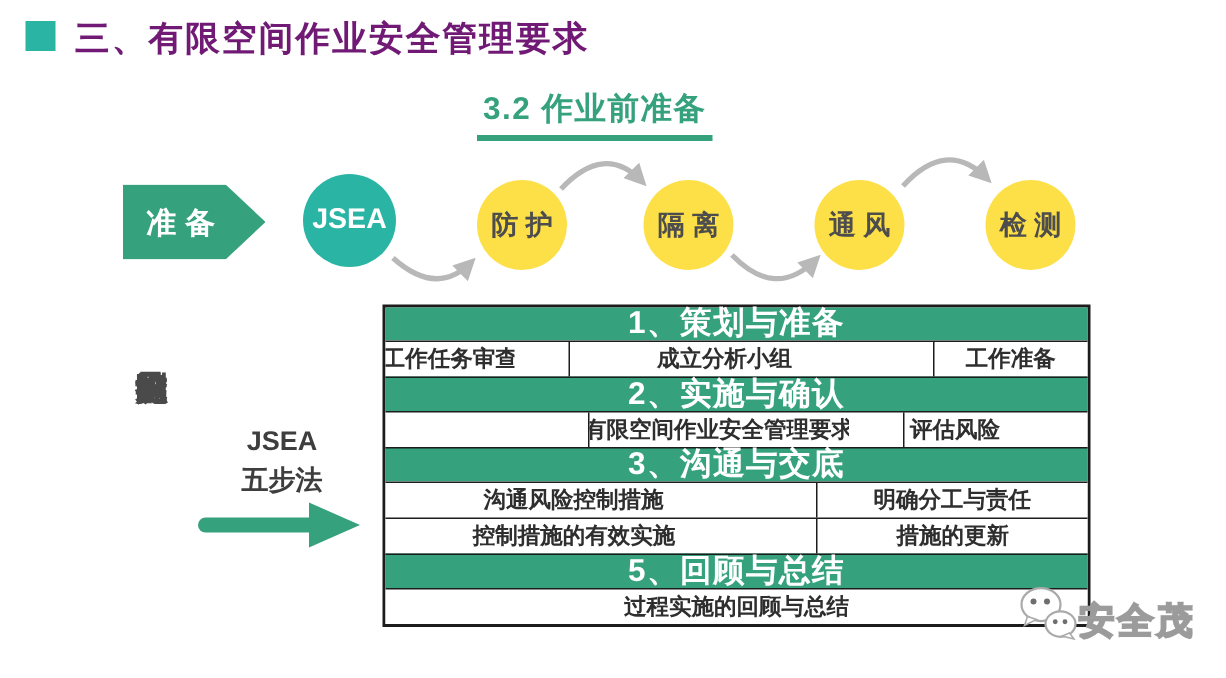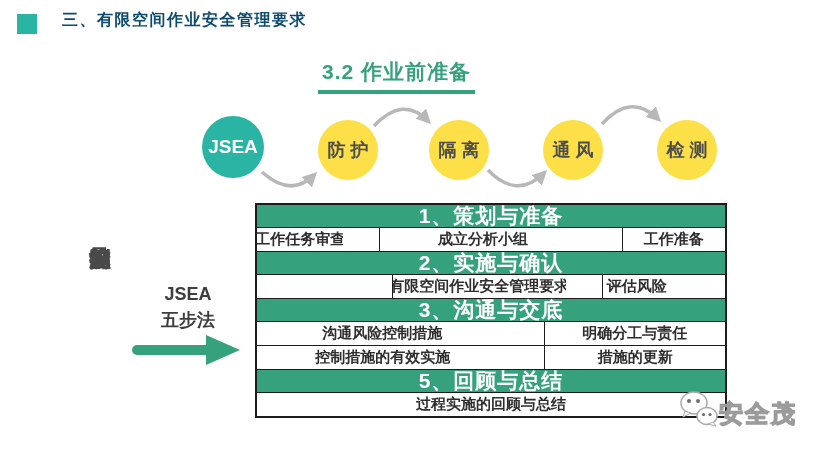--- a/index.html
+++ b/index.html
@@ -6,22 +6,22 @@
   .canvas {
     position:relative; width:817px; height:452px; background:#fff;
     font-family:"Liberation Sans","DejaVu Sans",sans-serif; overflow:hidden;
   }
   
   .title-bullet {
     position:absolute; left:17px; top:14px; width:20px; height:20px;
     background:var(--teal,#2ab4a4);
   }
   .page-title {
-    position:absolute; left:62px; top:10px;
-    font-size:16px; font-weight:bold; color:#0c4a6e; letter-spacing:1.5px;
+    position:absolute; left:50px; top:10px;
+    font-size:23px; font-weight:bold; color:#701a75; letter-spacing:1.5px;
     white-space:nowrap;
   }
   .subtitle {
     position:absolute; left:318px; top:58px;
     font-size:21px; font-weight:bold; color:var(--green,#35a17d);
     letter-spacing:1px; padding:0 4px 4px 4px;
     border-bottom:4px solid var(--green,#35a17d); white-space:nowrap;
   }
   
   .start-arrow {
@@ -103,20 +103,21 @@
     <path class="conn" d="M262 172 Q 291 198 314 175" marker-end="url(#ah)"></path>
     <path class="conn" d="M374 126 Q 403 95 428 121" marker-end="url(#ah)"></path>
     <path class="conn" d="M488 170 Q 517 200 544 173" marker-end="url(#ah)"></path>
     <path class="conn" d="M602 124 Q 631 92 658 119" marker-end="url(#ah)"></path>
     <g>
       <path d="M137 350 L 208 350" stroke="#35a17d" stroke-width="10" stroke-linecap="round" fill="none"></path>
       <polygon points="206,335 240,350 206,365" fill="#35a17d"></polygon>
     </g>
   </svg>
 
+  <div class="start-arrow">准备</div>
   <div class="circle jsea-circle">JSEA</div>
   <div>
       <div class="circle gray-circle" style="left: 318px;">防护</div>
       <div class="circle gray-circle" style="left: 429px;">隔离</div>
       <div class="circle gray-circle" style="left: 543px;">通风</div>
       <div class="circle gray-circle" style="left: 657px;">检测</div>
     </div>
 
   <div class="vertical-label">风险识别与控制措施</div>
   <div class="five-step-label">JSEA

